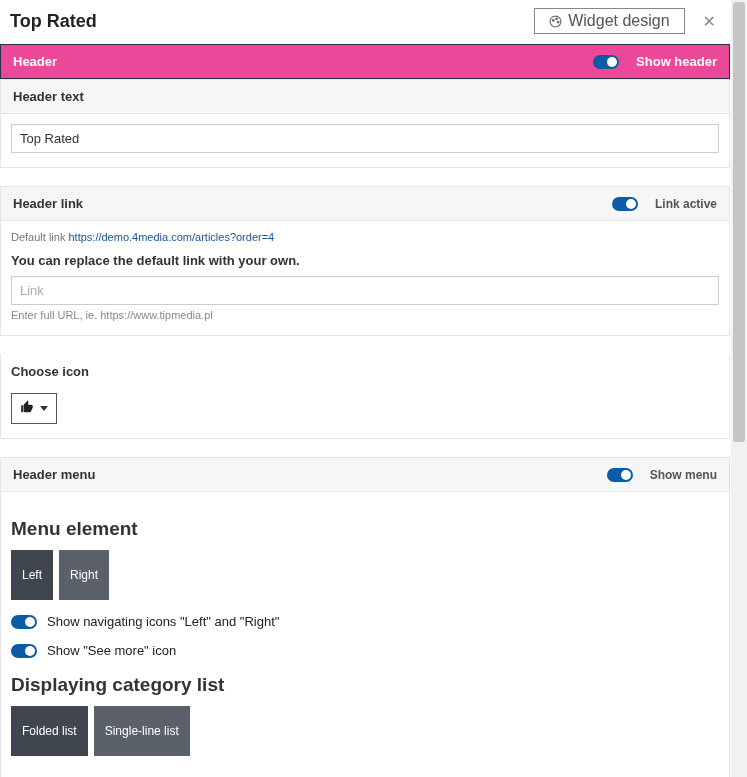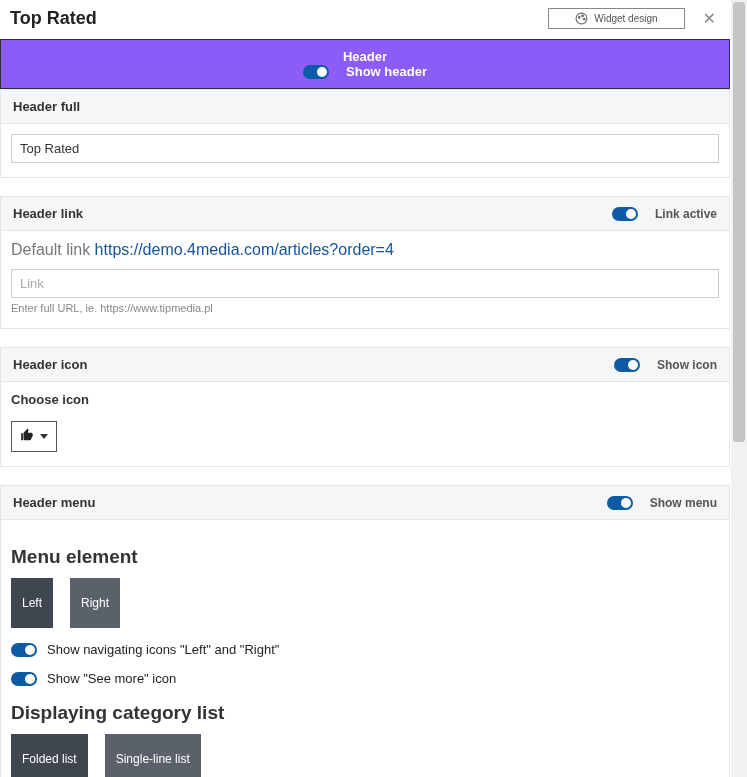--- a/index.html
+++ b/index.html
@@ -26,43 +26,42 @@
       color: #222;
     }
     .title-right {
       display: flex;
       align-items: center;
       gap: 14px;
     }
     .widget-design-btn {
       border: 1px solid #888;
       background: #fff;
-      padding: 3px 26px;
-      font-size: 10px;
+      padding: 3px 14px;
+      font-size: 16px;
       color: #555;
       cursor: pointer;
       display: inline-flex;
       align-items: center;
       gap: 6px;
     }
     .close-x {
       font-size: 16px;
       color: #888;
       cursor: pointer;
       padding: 0 4px;
     }
     .dark-header {
-      background: #8b5cf6;
+      background: #ec4899;
       color: #fff;
       display: flex;
       align-items: center;
       justify-content: space-between;
       padding: 9px 12px;
       border: 1px solid #2b313a;
-      flex-direction: column;
     }
     .dark-header .label {
       font-weight: 600;
       font-size: 13px;
     }
     .section-header {
       background: #f5f6f7;
       border: 1px solid #e4e5e7;
       padding: 9px 12px;
       font-weight: 600;
@@ -84,21 +83,21 @@
       border: 1px solid #ccc;
       color: #333;
     }
     .text-input::placeholder { color: #aaa; }
     .hint {
       font-size: 11px;
       color: #888;
       margin-top: 4px;
     }
     .default-link-row {
-      font-size: 16px;
+      font-size: 11px;
       color: #777;
       margin-bottom: 10px;
     }
     .default-link-row a {
       color: #14549a;
       text-decoration: none;
     }
     .bold-label {
       font-weight: 600;
       font-size: 13px;
@@ -159,21 +158,21 @@
     }
     .seg-btn {
       background: #5b616b;
       color: #fff;
       border: none;
       padding: 18px 11px;
       font-size: 12px;
       cursor: pointer;
     }
     .seg-btn + .seg-btn {
-      margin-left: 17px;
+      margin-left: 6px;
     }
     .seg-btn.active {
       background: #3f4650;
     }
     .option-row {
       display: flex;
       align-items: center;
       gap: 10px;
       margin-bottom: 14px;
     }
@@ -233,56 +232,48 @@
     <span class="label">Header</span>
     <div class="toggle">
       <span class="toggle-track">
             <span class="toggle-knob"></span>
           </span>
       <span class="toggle-label-dark">Show header</span>
     </div>
   </div>
 
   <div class="section-header">
-    <span>Header full</span>
+    <span>Header text</span>
   </div>
   <div class="section-body">
     <input type="text" class="text-input" value="Top Rated" style="">
   </div>
 
   <div class="spacer"></div>
 
   <div class="section-header">
     <span>Header link</span>
     <div class="toggle">
       <span class="toggle-track">
             <span class="toggle-knob"></span>
           </span>
       <span class="toggle-label-light">Link active</span>
     </div>
   </div>
   <div class="section-body">
     <div class="default-link-row">
       <span>Default link </span><a href="#">https://demo.4media.com/articles?order=4</a>
     </div>
+    <div class="bold-label">You can replace the default link with your own.</div>
     <input type="text" class="text-input" placeholder="Link" style="">
     <div class="hint">Enter full URL, ie. https://www.tipmedia.pl</div>
   </div>
 
   <div class="spacer"></div>
 
-  <div class="section-header">
-    <span>Header icon</span>
-    <div class="toggle">
-      <span class="toggle-track">
-            <span class="toggle-knob"></span>
-          </span>
-      <span class="toggle-label-light">Show icon</span>
-    </div>
-  </div>
   <div class="section-body">
     <div class="bold-label">Choose icon</div>
     <div class="icon-picker">
       <span class="thumbs-icon">
         <svg width="14" height="14" viewBox="0 0 24 24" fill="#222">
               <path d="M2 21h3V9H2v12zm19-11c0-1.1-.9-2-2-2h-5.3l.8-4.1v-.3c0-.4-.2-.8-.4-1.1L13 1 6.6 7.6C6.2 7.9 6 8.4 6 9v10c0 1.1.9 2 2 2h9c.8 0 1.5-.5 1.8-1.2l3-7c.1-.3.2-.5.2-.8v-2z"></path>
             </svg>
       </span>
       <span class="caret"></span>
     </div>

